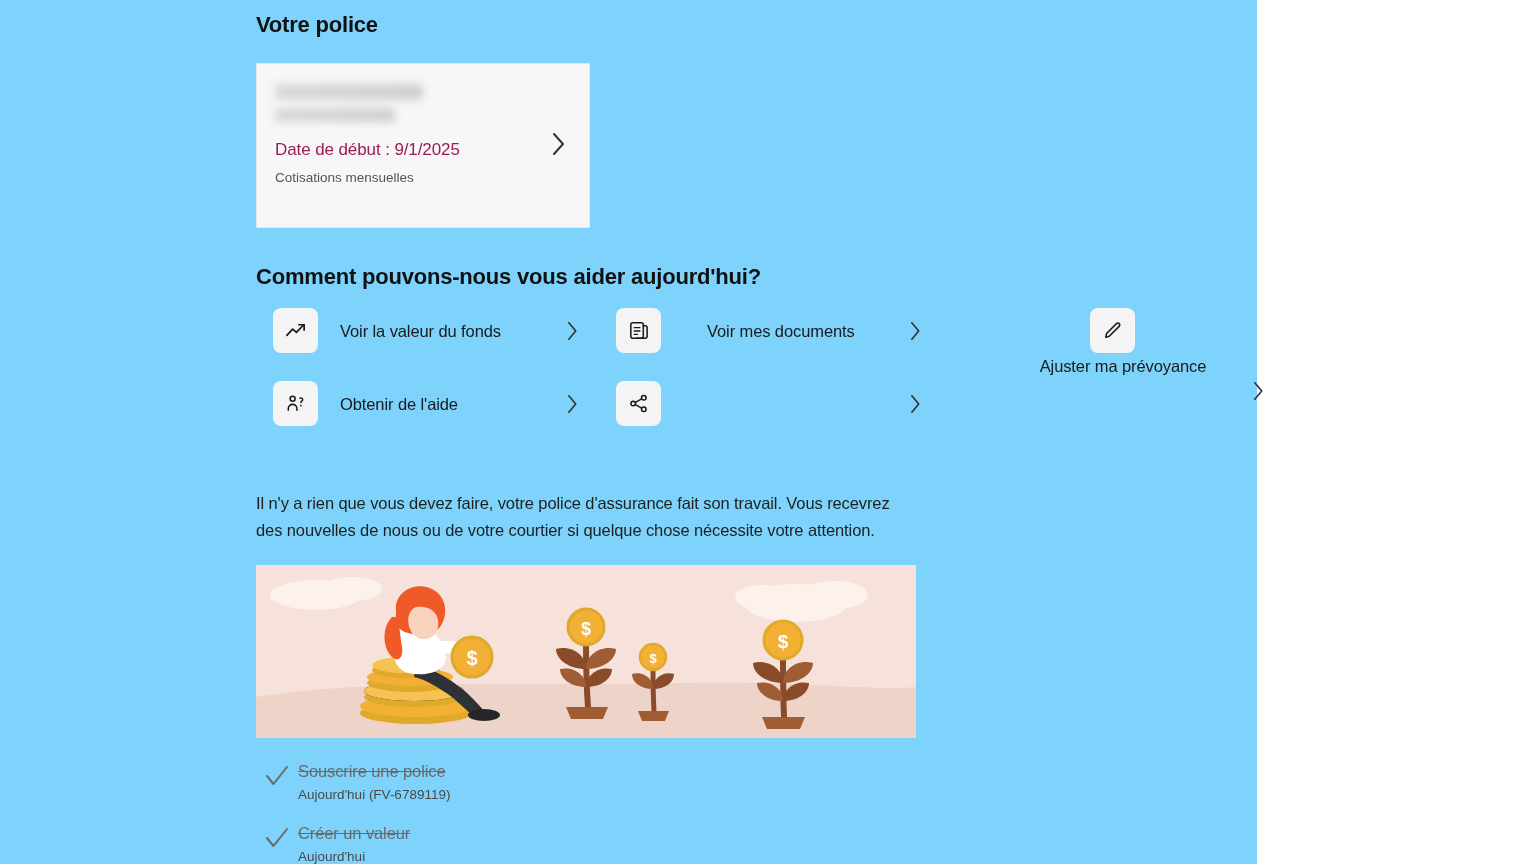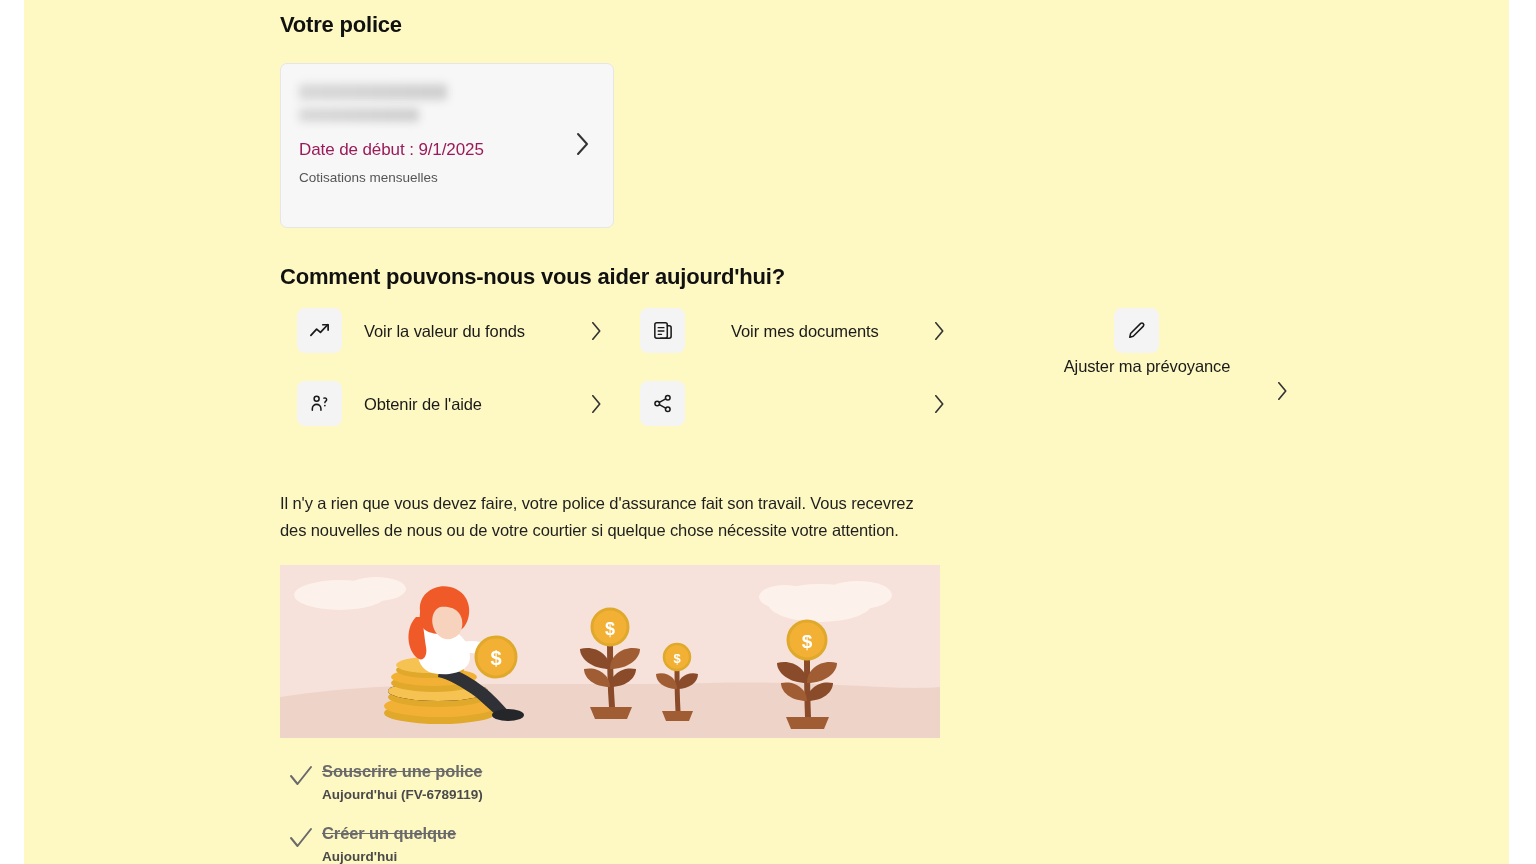--- a/index.html
+++ b/index.html
@@ -9,24 +9,23 @@
     width: 1536px;
     height: 864px;
     background: #ffffff;
     font-family: "Liberation Sans", sans-serif;
     color: #1a1a1a;
     overflow: hidden;
   }
 
   .page {
     position: relative;
-    width: 1485px;
+    width: 1257px;
     height: 864px;
-    background: #fef9c3;
-    margin-left: 24px;
+    background: #7dd3fc;
   }
 
   .content {
     position: absolute;
     left: 256px;
     top: 0;
     width: 1060px;
   }
 
   
@@ -39,21 +38,21 @@
     padding-top: 12px;
   }
 
   
   .policy-card {
     margin-top: 25px;
     width: 334px;
     height: 165px;
     background: #f7f7f7;
     border: 1px solid #e6e6e6;
-    border-radius: 7px;
+    border-radius: 1px;
     position: relative;
     padding: 14px 18px 0 18px;
   }
   .blur-line {
     background: linear-gradient(90deg,#d8d8d8,#cfcfcf);
     border-radius: 3px;
     filter: blur(4px);
     color: transparent;
     user-select: none;
     font-size: 13px;
@@ -171,21 +170,21 @@
     align-items: flex-start;
     margin-bottom: 22px;
   }
   .tl-check {
     width: 42px;
     flex: 0 0 42px;
     display: flex;
     justify-content: center;
     padding-top: 2px;
   }
-  .tl-body { padding-top: 0; font-weight: bold; }
+  .tl-body { padding-top: 0; }
   .tl-title {
     font-size: 16.5px;
     color: #6a6a6a;
     text-decoration: line-through;
     letter-spacing: -0.1px;
   }
   .tl-sub {
     margin-top: 6px;
     font-size: 13.5px;
     color: #4a4a4a;
@@ -379,21 +378,21 @@
         </span>
       </div>
 
       <div class="tl-item">
         <span class="tl-check">
           <svg width="26" height="26" viewBox="0 0 26 26" fill="none" aria-hidden="true">
             <path d="M3 12 L9.5 20 L23 3" stroke="#6a6a6a" stroke-width="2" stroke-linecap="round" stroke-linejoin="round"></path>
           </svg>
         </span>
         <span class="tl-body">
-          <span class="tl-title">Créer un quelque</span>
+          <span class="tl-title">Créer un valeur</span>
           <div class="tl-sub">Aujourd'hui</div>
         </span>
       </div>
 
     </div>
 
   </div>
 </div>
 
 </body></html>

